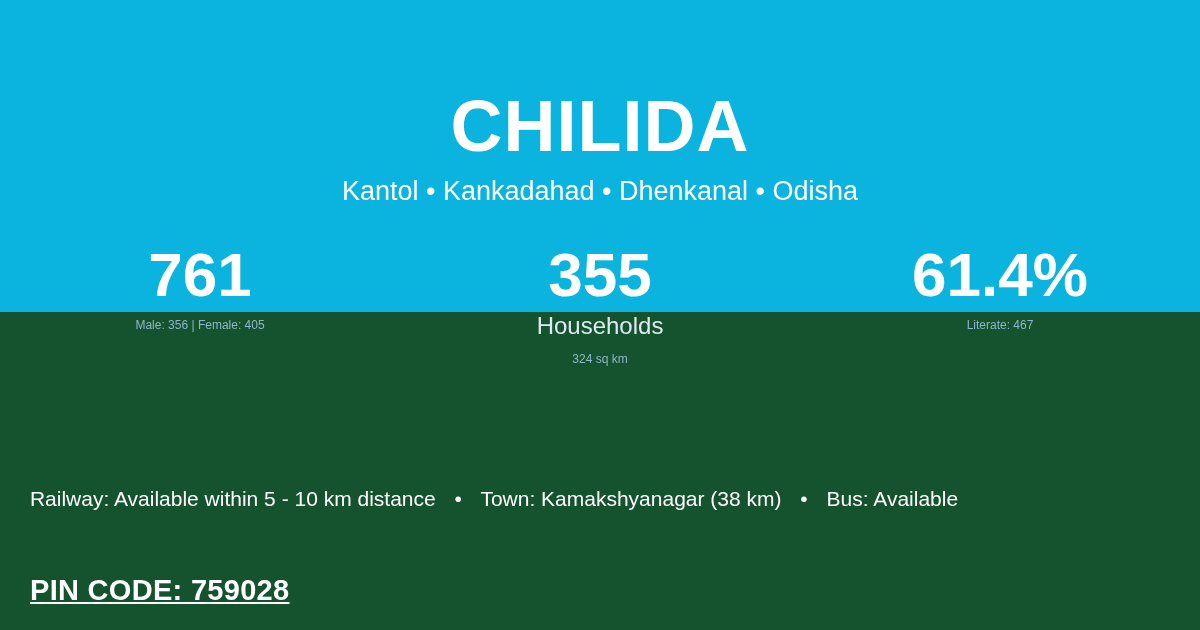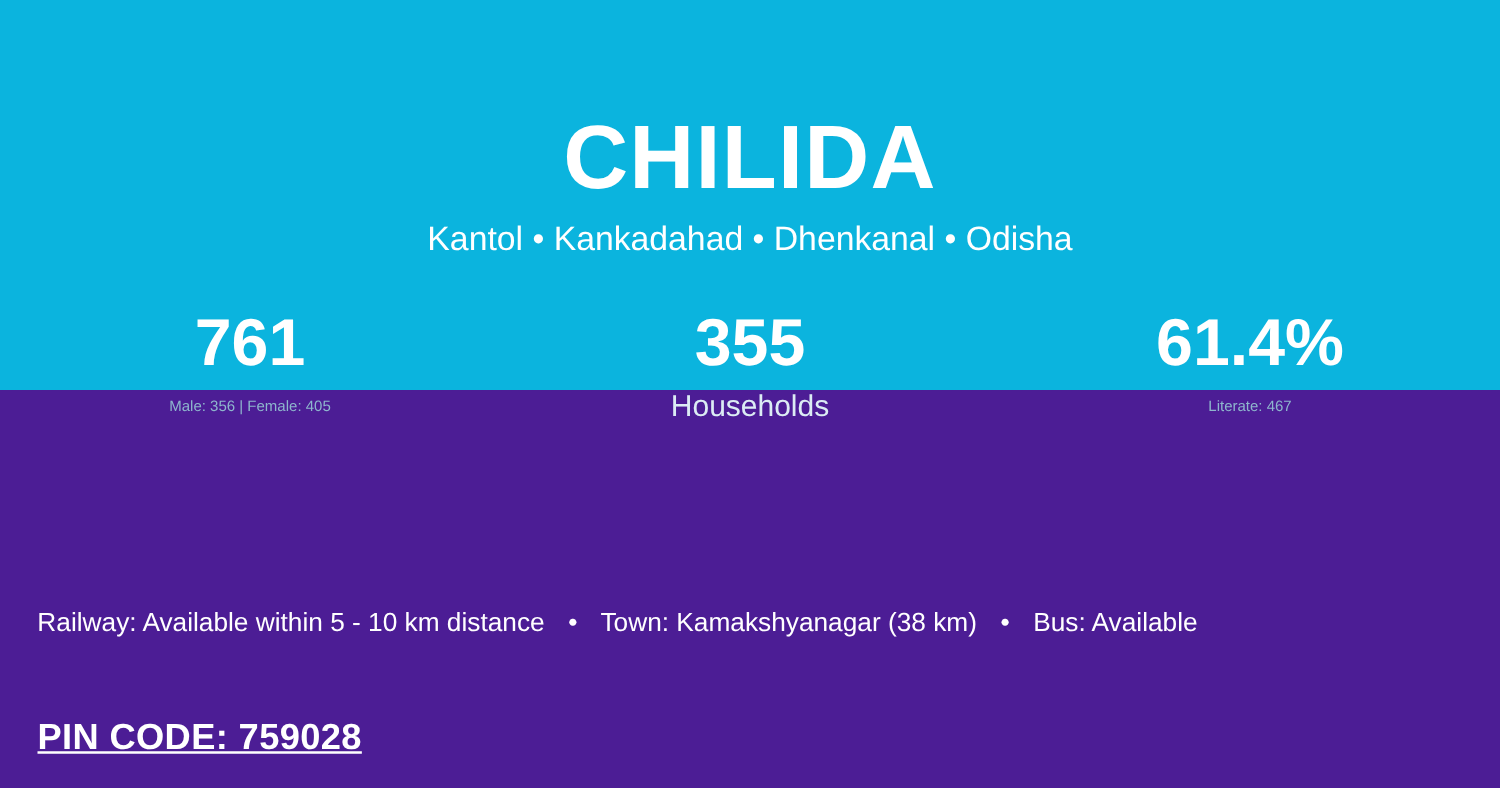--- a/index.html
+++ b/index.html
@@ -12,21 +12,21 @@
     height: 630px;
     overflow: hidden;
     font-family: "Liberation Sans", sans-serif;
     background: #0a5179;
   }
 
   .card {
     position: relative;
     width: 1200px;
     height: 630px;
-    background: #4c1d95;
+    background: #14532d;
     overflow: hidden;
   }
 
   
   .top-band {
     position: absolute;
     left: 0;
     top: 0;
     width: 1200px;
     height: 312px;
@@ -67,21 +67,21 @@
     top: 243px;
     width: 1200px;
     display: flex;
     z-index: 4;
   }
   .stat {
     flex: 1 1 0;
     text-align: center;
   }
   .stat-value {
-    font-size: 53px;
+    font-size: 62px;
     line-height: 64px;
     font-weight: bold;
     color: #ffffff;
     letter-spacing: 0px;
   }
   .stat-label {
     margin-top: 4px;
     font-size: 24px;
     line-height: 30px;
     font-weight: normal;
@@ -159,20 +159,21 @@
   <div class="stats-row">
 
     <div class="stat">
       <div class="stat-value">761</div>
       <div class="stat-sub">Male: 356 | Female: 405</div>
     </div>
 
     <div class="stat">
       <div class="stat-value">355</div>
       <div class="stat-label">Households</div>
+      <div class="stat-sub">324 sq km</div>
     </div>
 
     <div class="stat">
       <div class="stat-value">61.4%</div>
       <div class="stat-sub">Literate: 467</div>
     </div>
 
   </div>
 
   <div class="amenities">

